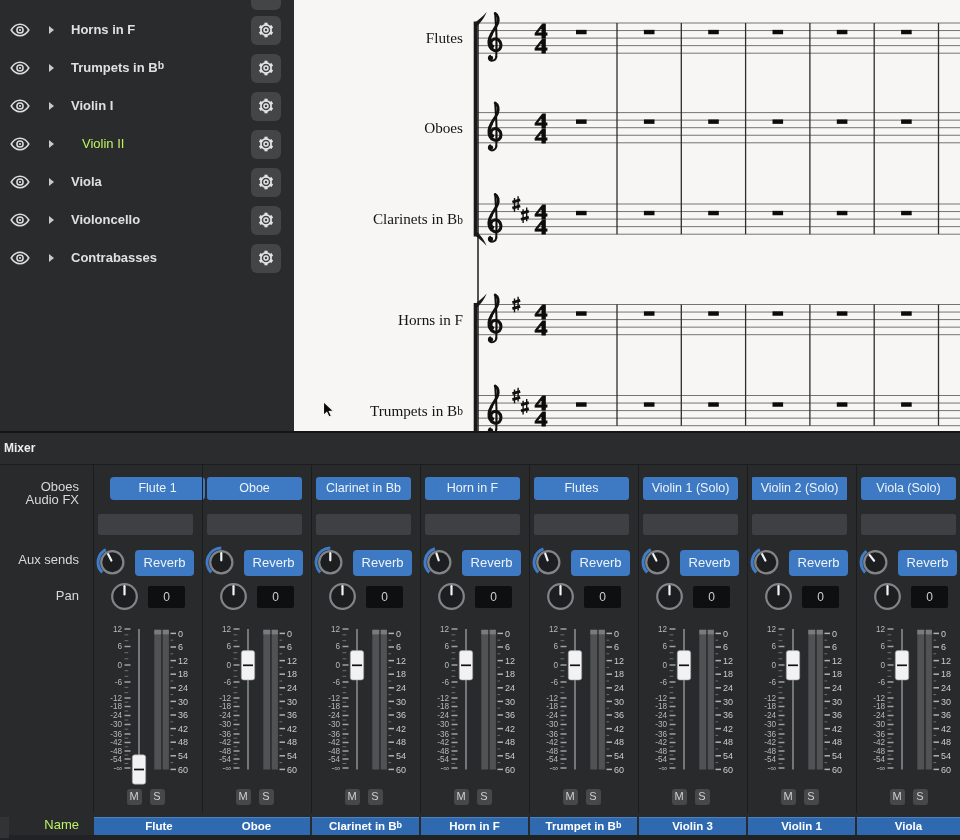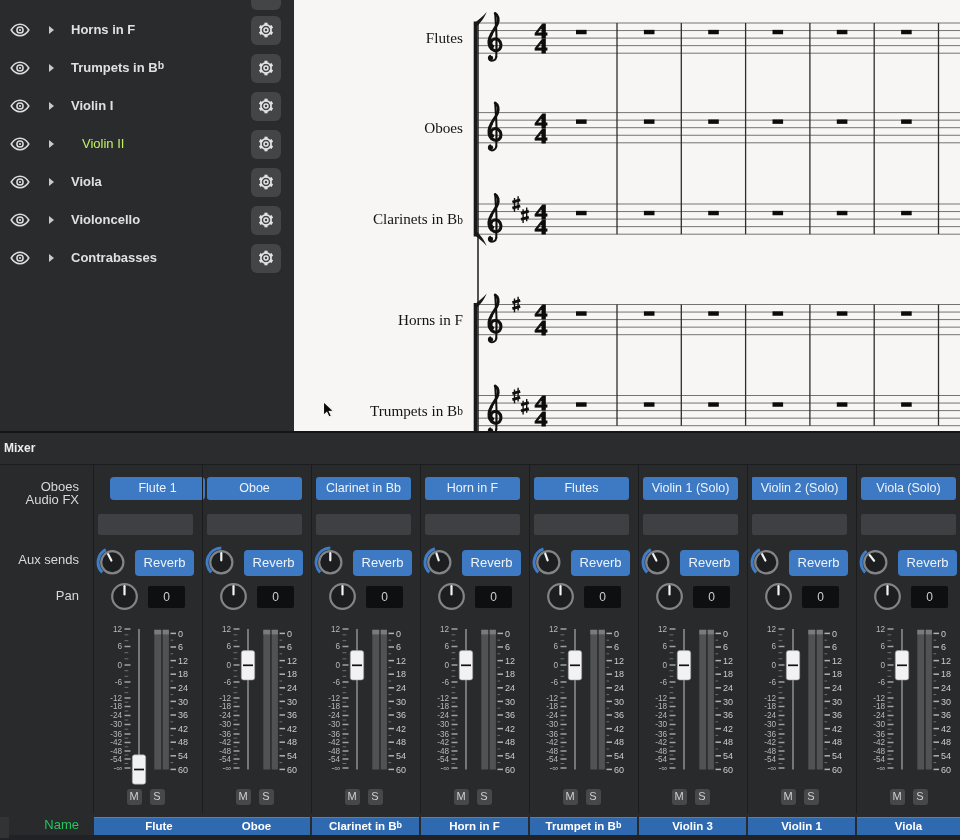--- a/index.html
+++ b/index.html
@@ -328,21 +328,21 @@
   </div>
 <div class="abs" style="left:0;top:431px;width:960px;height:2px;background:#151517;"></div>
 <div class="abs" style="left:0;top:433px;width:960px;height:31px;background:#2b2c2e;border-bottom:1px solid #1c1d1f;">
     <div style="margin-left:4px;line-height:30px;font-size:12px;font-weight:700;color:#ecedef;">Mixer</div>
   </div>
 <div class="abs" style="left:0;top:465px;width:960px;height:375px;background:#292a2c;"></div>
 <div class="abs" style="left:0;top:479px;width:79px;text-align:right;font-size:13px;color:#d8d9db;">Oboes</div>
 <div class="abs" style="left:0;top:492px;width:79px;text-align:right;font-size:13px;color:#d8d9db;">Audio FX</div>
 <div class="abs" style="left:0;top:552px;width:79px;text-align:right;font-size:13px;color:#d8d9db;">Aux sends</div>
 <div class="abs" style="left:0;top:588px;width:79px;text-align:right;font-size:13px;color:#d8d9db;">Pan</div>
-<div class="abs" style="left:0;top:817px;width:79px;text-align:right;font-size:13px;color:#22c55e;">Name</div>
+<div class="abs" style="left:0;top:817px;width:79px;text-align:right;font-size:13px;color:#bef264;">Name</div>
 <div class="abs" style="left:93px;top:465px;width:1px;height:348px;background:#1b1c1e;"></div>
 <div class="abs" style="left:98px;top:477px;width:95px;height:23px;background:#3d7ac3;border-radius:4px;color:#eef3f9;font-size:12.5px;text-align:center;line-height:23px;margin-left:12px;">Flute 1</div>
 <div class="abs" style="left:98px;top:514px;width:95px;height:21px;background:#3f4043;border-radius:2px;"></div>
 <svg class="abs" style="left:95.7px;top:545.7px" width="32.6" height="32.6" viewBox="-16.3 -16.3 32.6 32.6">
     <circle r="11.1" fill="#1d1e20" stroke="#828487" stroke-width="2.2"></circle>
     <path d="M-10.04 10.04 A14.2 14.2 0 0 1 -6.45 -12.65" fill="none" stroke="#3f7dc9" stroke-width="3"></path>
     <line x1="-0.91" y1="-1.78" x2="-4.13" y2="-8.11" stroke="#f2f3f5" stroke-width="2.2" stroke-linecap="round"></line>
   </svg>
 <div class="abs" style="left:135px;top:550px;width:59px;height:26px;background:#3d7ac3;border-radius:4px;color:#eef3f9;font-size:13px;text-align:center;line-height:26px;">Reverb</div>
 <svg class="abs" style="left:106.5px;top:578.5px" width="35.0" height="35.0" viewBox="-17.5 -17.5 35.0 35.0">

